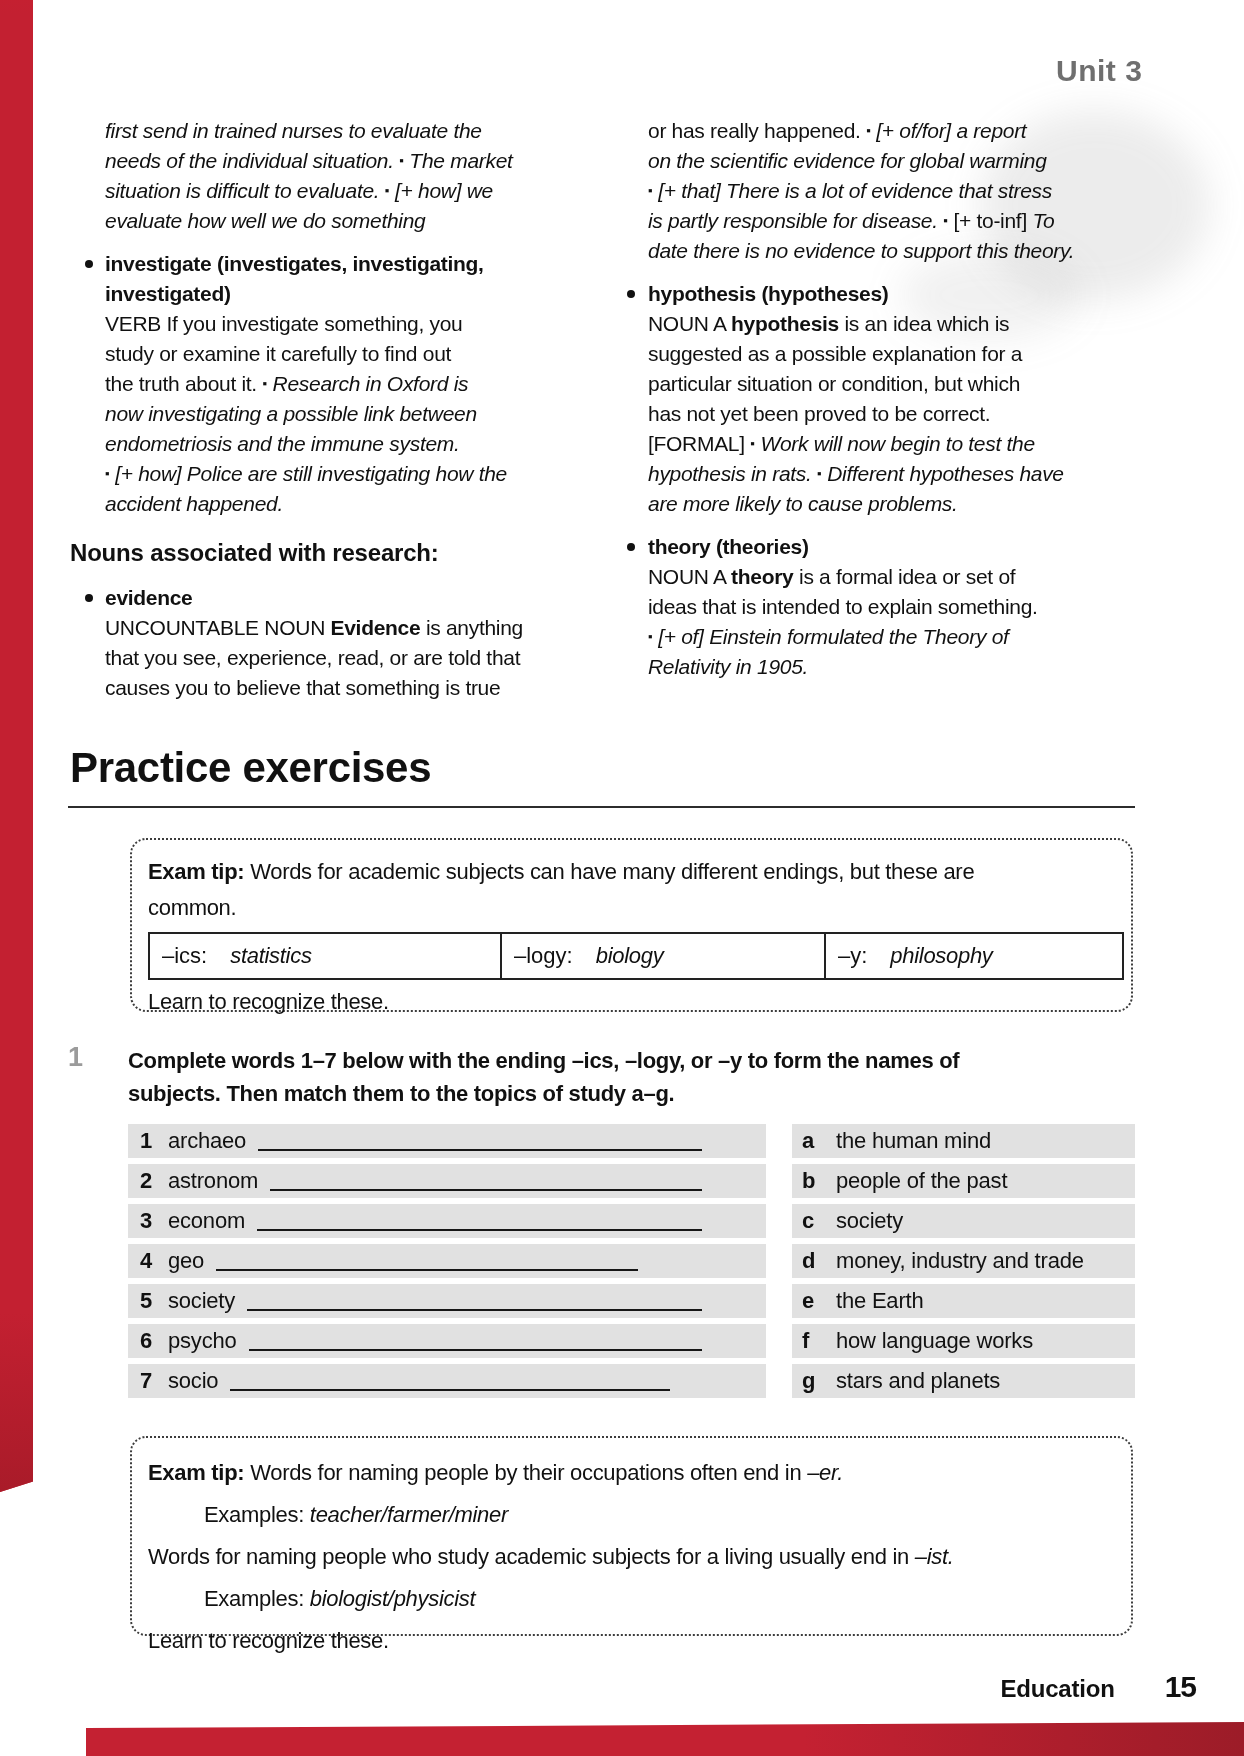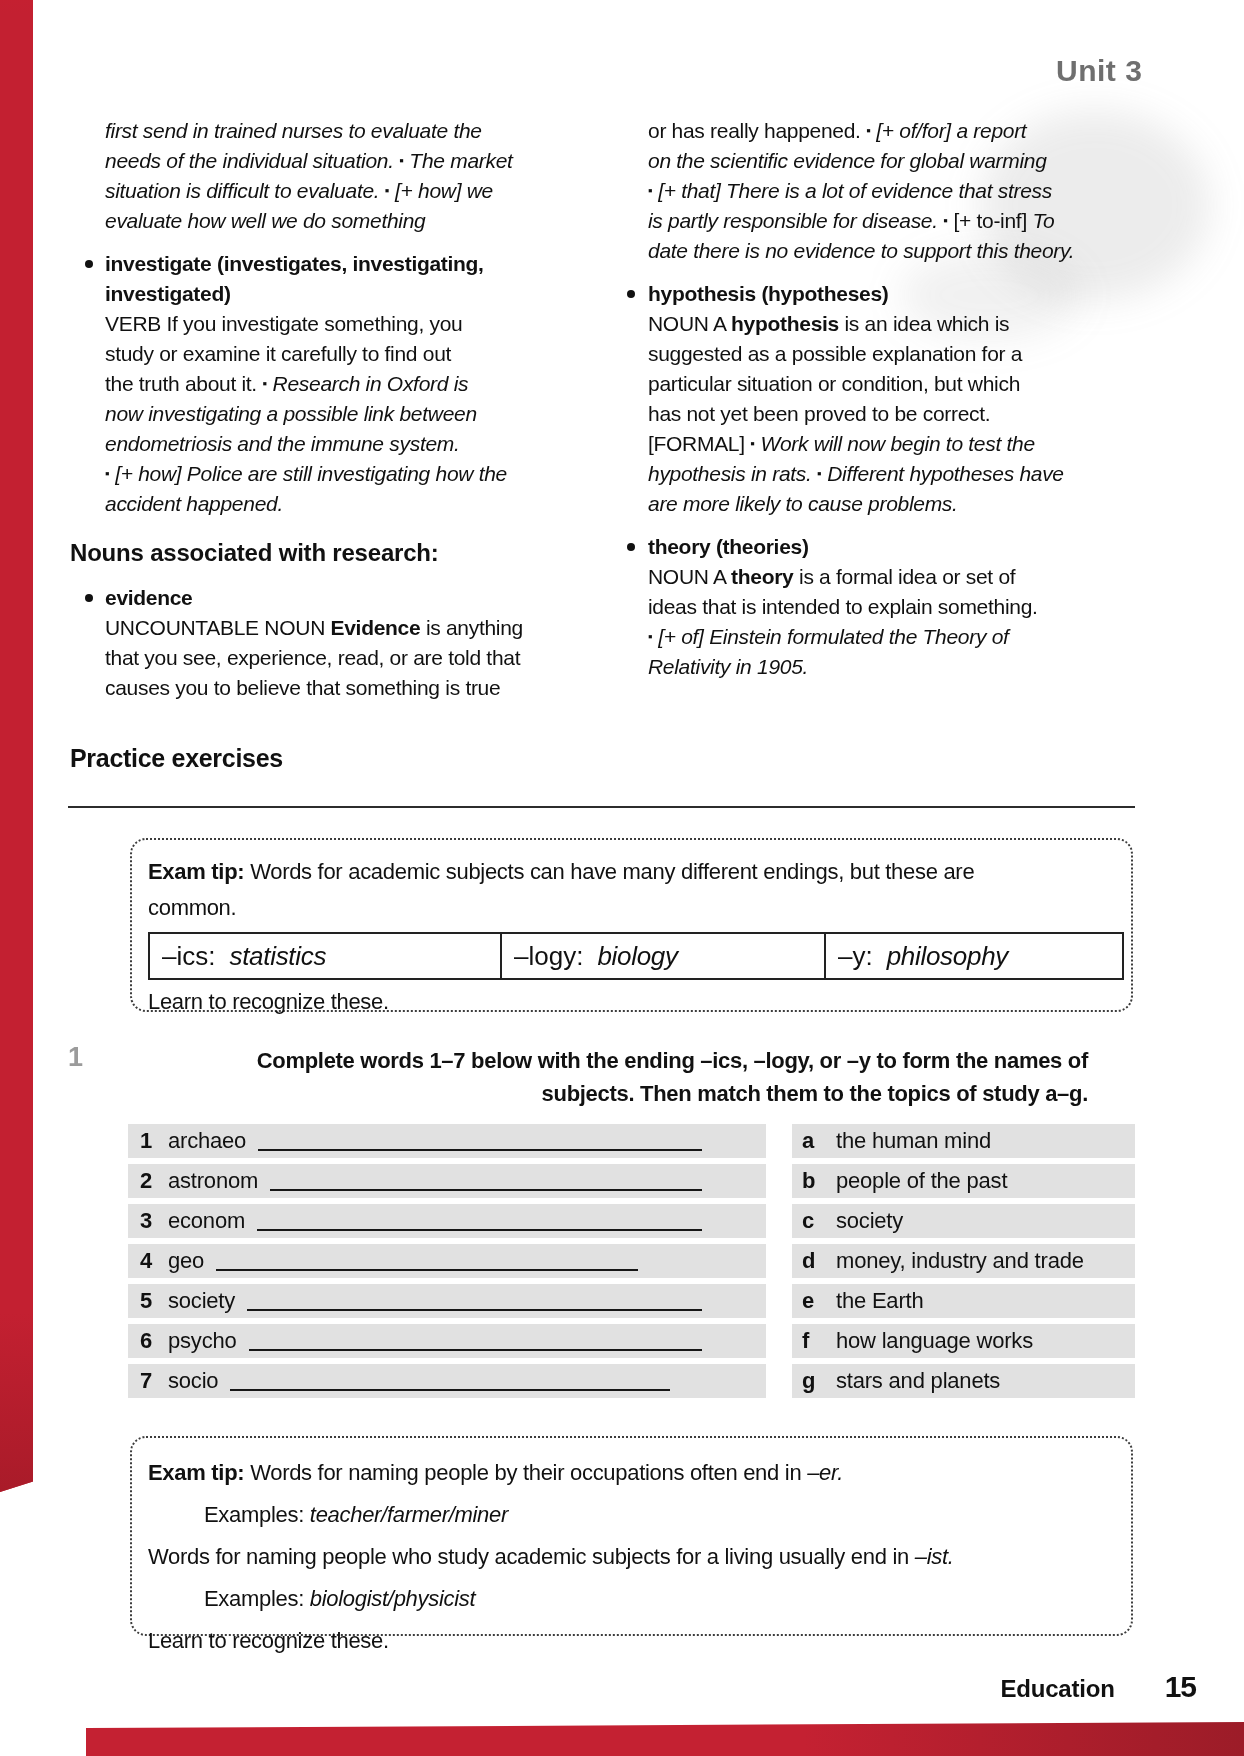--- a/index.html
+++ b/index.html
@@ -27,39 +27,39 @@
   .block.heading{padding-left:0;margin:19px 0 15px -8px;font-size:24px;font-weight:bold;letter-spacing:-0.2px;}
   .dot{position:absolute;left:7px;top:11px;width:8px;height:8px;border-radius:50%;background:#111;}
   .tl{white-space:nowrap;}
   .tl.ind{padding-left:56px;}
   .s-r{font-style:normal;}
   .s-i{font-style:italic;}
   .s-b{font-weight:bold;}
   .s-sq{font-size:13px;vertical-align:3px;letter-spacing:0;}
 
   
-  .practice-h{position:absolute;left:70px;top:744px;font-size:25px;font-weight:bold;letter-spacing:-0.3px;}
+  .practice-h{position:absolute;left:70px;top:744px;font-size:42px;font-weight:bold;letter-spacing:-0.3px;}
   .rule{position:absolute;left:68px;top:806px;width:1067px;height:0;border-top:2px solid #2c2c2c;}
 
   .tipbox{position:absolute;left:130px;width:1003px;border:2px dotted #3c3c3c;border-radius:16px;
           box-sizing:border-box;padding:14px 16px 12px 16px;font-size:22px;line-height:36px;letter-spacing:-0.3px;}
   .tip1{top:838px;height:174px;}
   .tip2{top:1436px;height:200px;line-height:42px;}
   .tip2 .tl{line-height:42px;}
   .endings-table{display:flex;margin:6px 0 4px 0;border:2px solid #222;width:972px;}
   .endings-table .cell{box-sizing:border-box;height:44px;display:flex;align-items:center;
-      padding-left:12px;border-right:2px solid #222;font-size:26px;}
+      padding-left:12px;border-right:2px solid #222;font-size:22px;gap:9px;}
   .endings-table .cell:last-child{border-right:none;}
   .cell .ending{margin-right:14px;letter-spacing:0;}
   .cell .example{font-style:italic;}
   .tip-footer{font-size:22px;}
 
   .ex-num{position:absolute;left:68px;top:1042px;font-size:27px;font-weight:bold;color:#9b9b9b;}
   .instruction{position:absolute;left:128px;top:1044px;width:960px;font-size:22px;font-weight:bold;
-               line-height:33px;letter-spacing:-0.3px;text-align:right;}
+               line-height:33px;letter-spacing:-0.3px;}
 
   .rows{position:absolute;left:128px;top:1124px;width:1007px;}
   .row{display:flex;margin-bottom:6px;height:34px;}
   .half{background:#e1e1e1;display:flex;align-items:center;font-size:22px;}
   .half-l{width:638px;padding-left:12px;box-sizing:border-box;margin-right:26px;}
   .half-r{flex:1;padding-left:10px;box-sizing:border-box;}
   .rnum{font-weight:bold;width:28px;}
   .rword{margin-right:8px;letter-spacing:-0.2px;}
   .blank{flex:1;border-bottom:2px solid #161616;margin:0 64px 7px 4px;align-self:flex-end;}
   .row:nth-child(4) .blank{margin-right:128px;}

